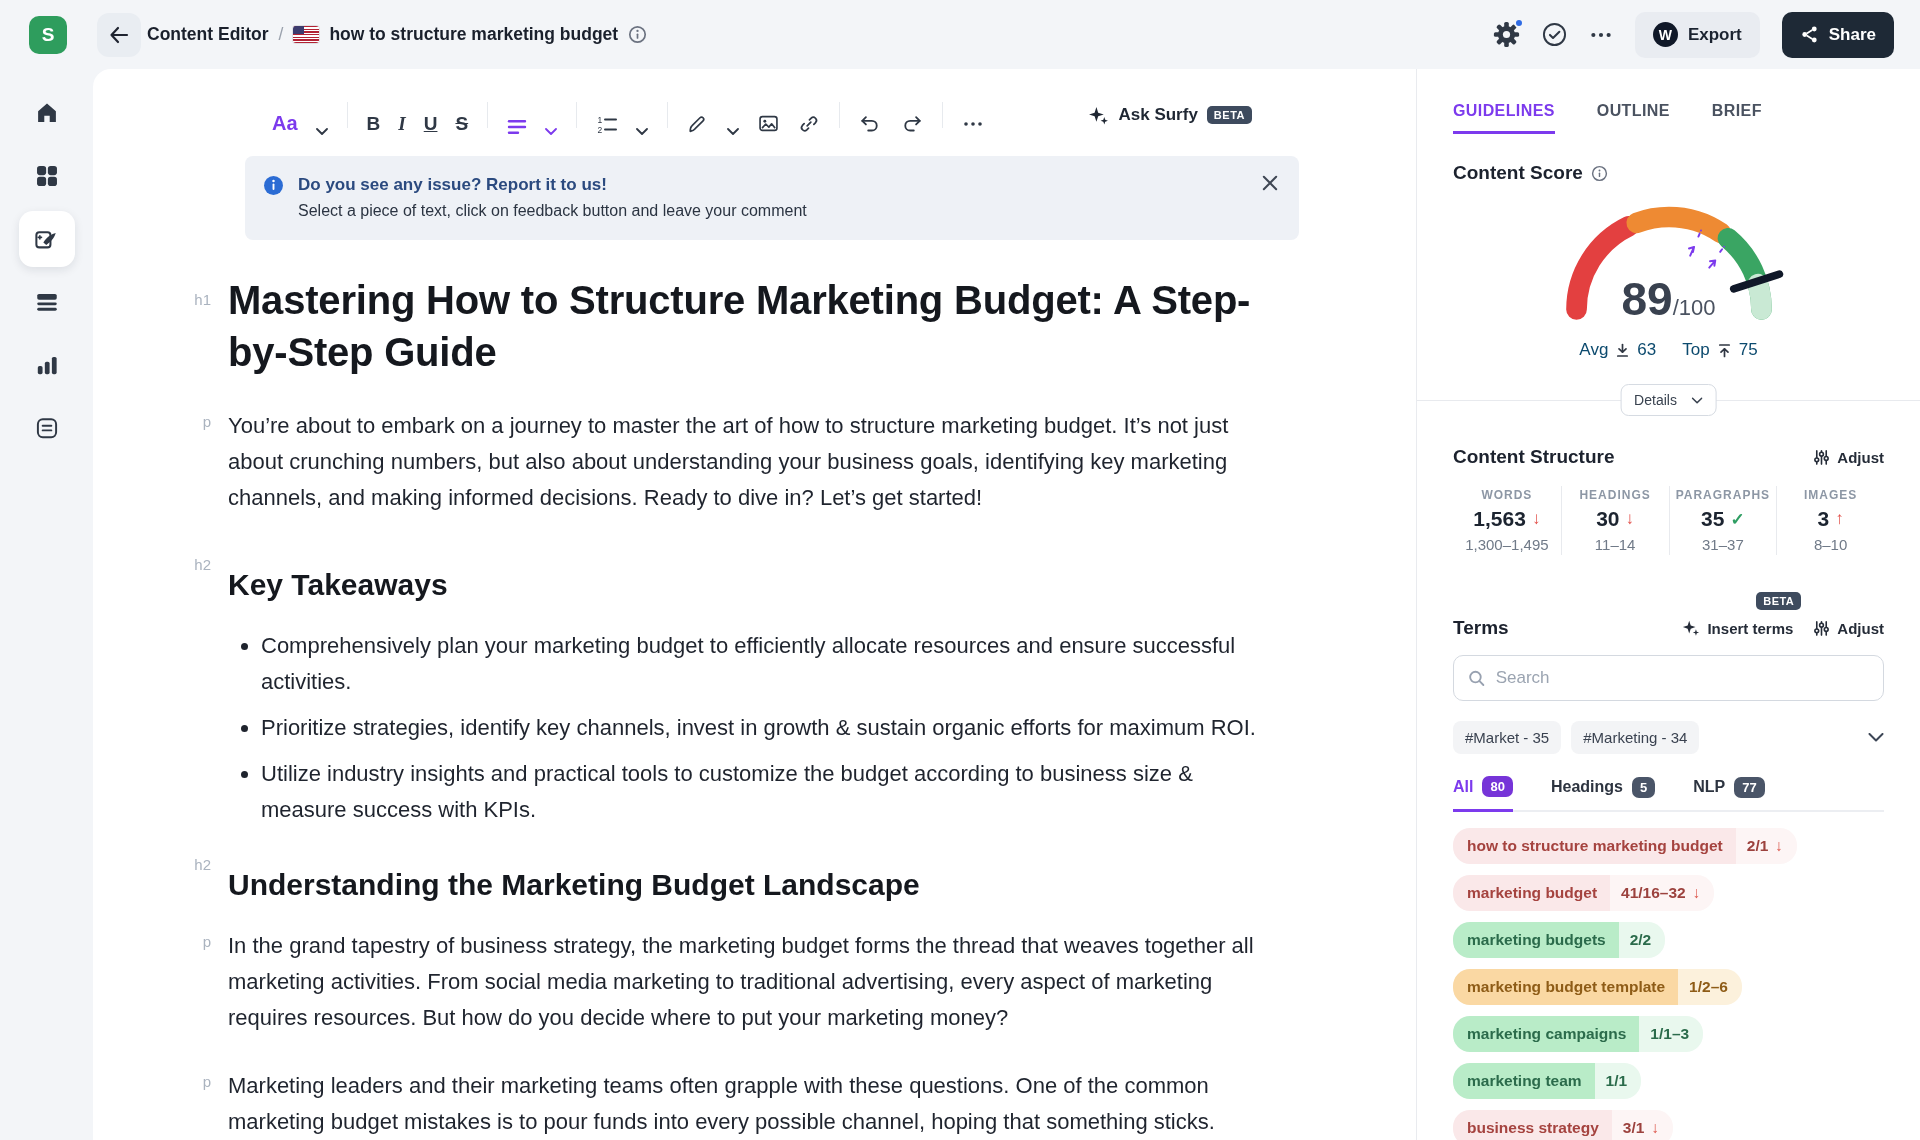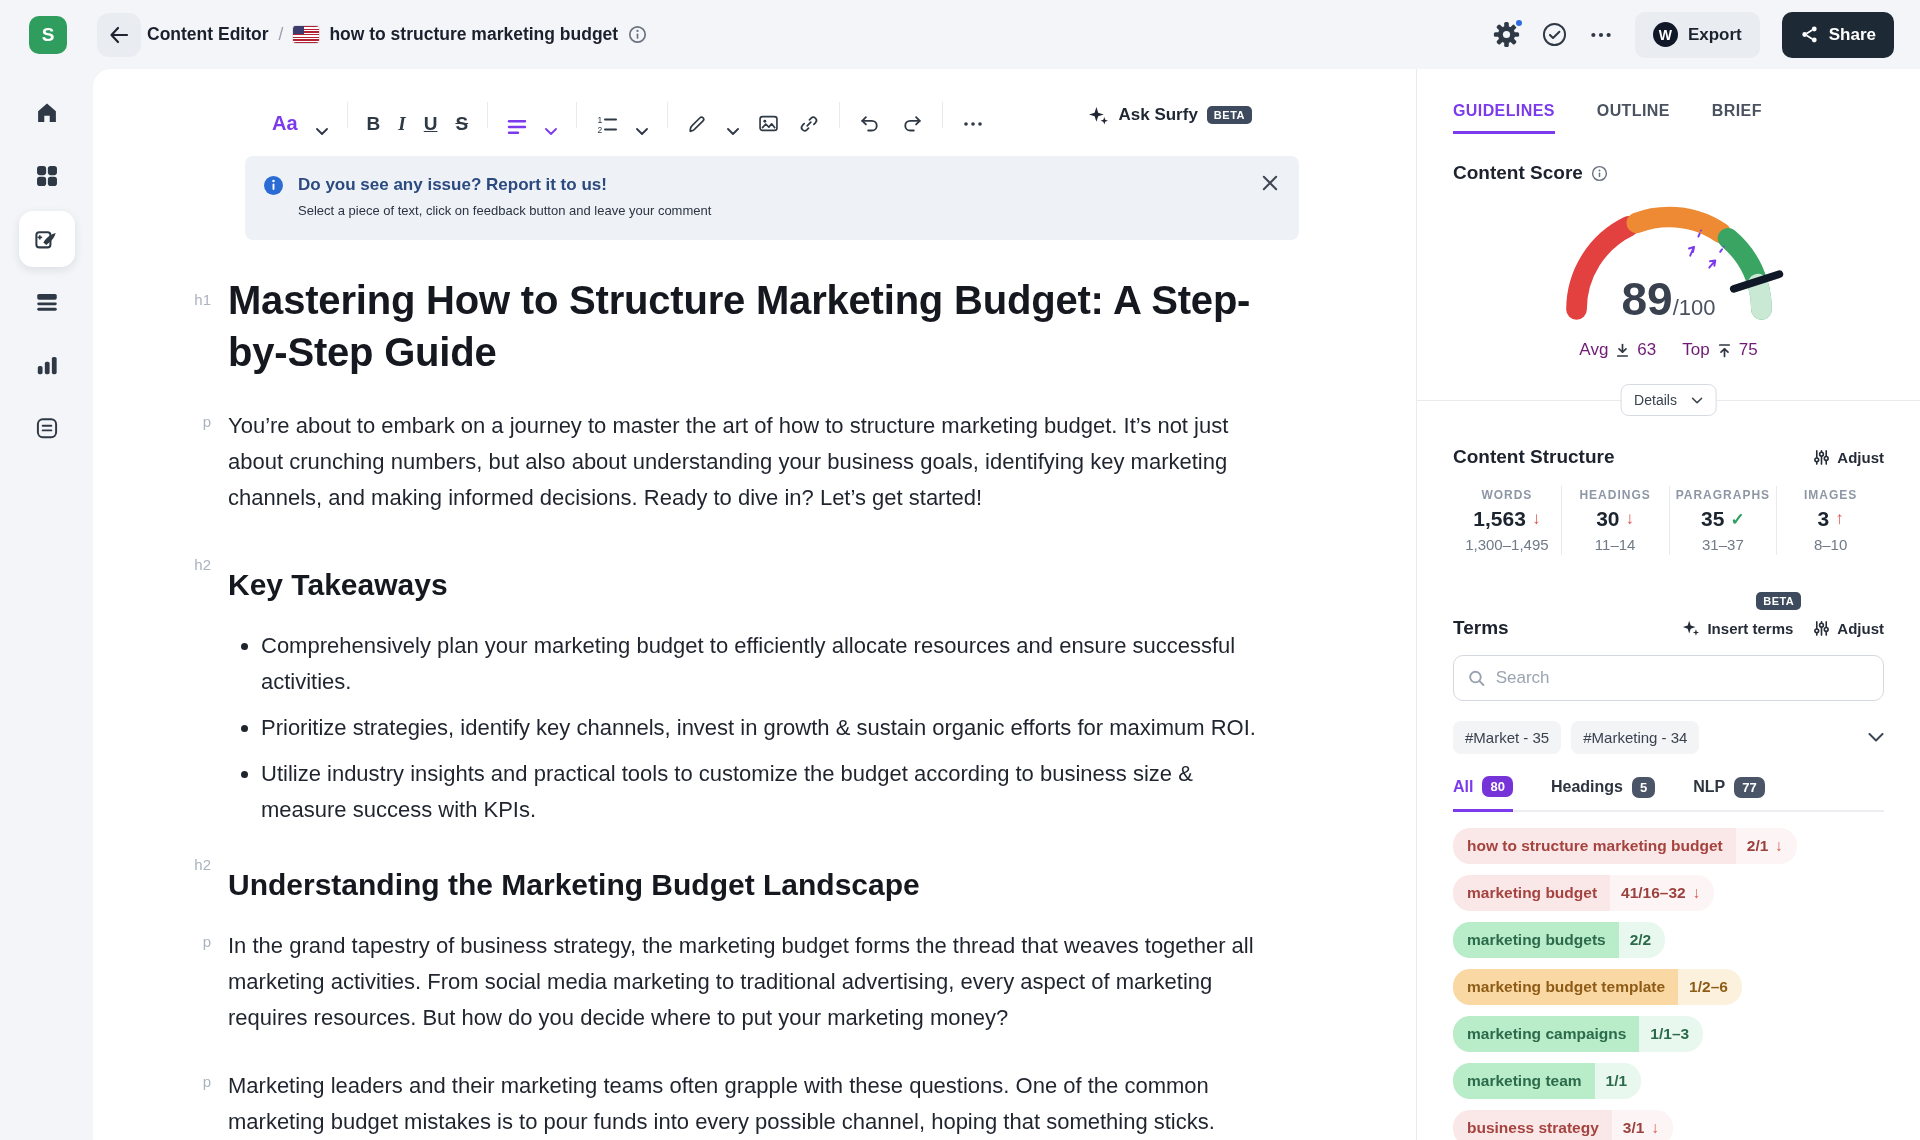--- a/index.html
+++ b/index.html
@@ -42,21 +42,21 @@
   .bold-g { font-weight:800; font-size:19px; }
   .italic-g { font-style:italic; font-size:19px; font-weight:600; font-family:"Liberation Serif", serif; }
   .under-g { text-decoration:underline; font-size:19px; font-weight:600; }
   .strike-g { text-decoration:line-through; font-size:19px; font-weight:600; }
   .ask-surfy { margin-left:auto; margin-right:164px; display:flex; align-items:center; gap:9px; font-size:17px; font-weight:700; color:#1f2733; cursor:pointer; }
   .beta-badge { background:#3e4b5e; color:#fff; font-size:11px; font-weight:700; letter-spacing:.5px; padding:3px 7px; border-radius:5px; }
 
   #banner { margin:19px 0 0 152px; width:1054px; background:#eef1f6; border-radius:8px; padding:16px 20px 16px 18px; display:flex; }
   .banner-body { margin-left:14px; }
   .banner-title { font-size:17px; font-weight:700; color:#2b4a7f; line-height:26px; }
-  .banner-sub { font-size:13px; color:#2b3442; line-height:26px; }
+  .banner-sub { font-size:16px; color:#2b3442; line-height:26px; }
   .banner-close { margin-left:auto; cursor:pointer; padding-top:2px; }
 
   #content { margin-top:34px; }
   .block-row { display:flex; }
   .gutter { width:135px; padding-right:17px; text-align:right; font-size:15px; color:#aab3bf; flex:none; }
   .g-h1 { padding-top:17px; } .g-h2 { padding-top:8px; } .g-p { padding-top:5px; }
   .block-body { width:1045px; }
   .block-body h1 { font-size:40px; line-height:52px; font-weight:800; color:#15181e; letter-spacing:-.2px; margin-bottom:30px; }
   .block-body h2 { font-size:30px; line-height:38px; font-weight:800; color:#15181e; margin:18px 0 24px; }
   .block-body p { font-size:22px; line-height:36px; color:#1f242e; margin-bottom:32px; }
@@ -67,21 +67,21 @@
   #panel { position:absolute; top:69px; right:0; width:504px; bottom:0; background:#fff; border-left:1px solid #e9ebef; padding:0 36px; }
   .ptabs { margin-top:33px; display:flex; gap:42px; }
   .ptab { font-size:16px; font-weight:600; letter-spacing:.4px; color:#4a5260; padding-bottom:11px; cursor:pointer; }
   .ptab.active { color:#7c3aed; font-weight:700; border-bottom:3px solid #7c3aed; }
   .sec-head { display:flex; align-items:center; gap:8px; font-size:19px; font-weight:700; color:#1c222e; }
   .cs-head { margin-top:28px; }
   .gauge-wrap { width:240px; margin:8px auto 0; position:relative; height:136px; }
   .score-line { position:absolute; left:0; right:0; bottom:2px; text-align:center; }
   .score-big { font-size:46px; font-weight:700; color:#39414f; }
   .score-max { font-size:22px; color:#4a5260; }
-  .avg-row { margin-top:12px; display:flex; justify-content:center; gap:26px; font-size:17px; color:#701a75; align-items:center; }
+  .avg-row { margin-top:12px; display:flex; justify-content:center; gap:26px; font-size:17px; color:#0c4a6e; align-items:center; }
   .avg-item { display:flex; align-items:center; gap:7px; }
   .details-wrap { position:relative; margin-top:24px; height:34px; }
   .details-line { position:absolute; top:16px; left:-36px; right:-36px; height:1px; background:#e8eaee; }
   .details-btn { position:absolute; left:50%; transform:translateX(-50%); top:0; background:#fff; border:1px solid #d6dbe2; border-radius:8px;
                  padding:7px 13px; font-size:14px; color:#39424f; display:flex; align-items:center; gap:15px; cursor:pointer; }
   .head-row { display:flex; align-items:center; justify-content:space-between; }
   .struct-head { margin-top:28px; }
   .adjust-btn { display:flex; align-items:center; gap:7px; font-size:15px; font-weight:600; color:#252c38; cursor:pointer; }
   .stats { margin-top:18px; display:grid; grid-template-columns:1fr 1fr 1fr 1fr; }
   .stat { text-align:center; padding:2px 4px; }

